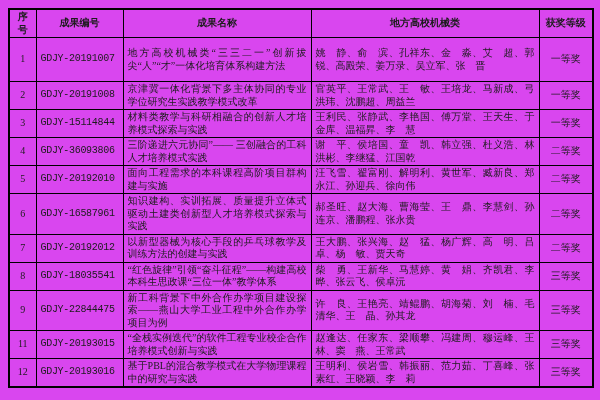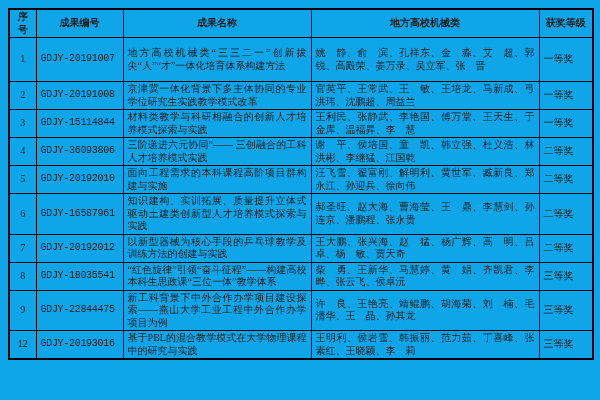--- a/index.html
+++ b/index.html
@@ -3,21 +3,21 @@
 <meta charset="utf-8">
 <style>
   * { box-sizing: border-box; }
   html, body { margin: 0; padding: 0; }
   body {
     width: 600px; height: 400px;
     background: #ffffff;
     font-family: "Liberation Serif", "DejaVu Serif", serif;
     color: #1c1c1c;
   }
-  .page { position: absolute; left: 0; top: 0; width: 600px; height: 400px; background: #0ea5e9; }
+  .page { position: absolute; left: 0; top: 0; width: 600px; height: 400px; background: #d946ef; }
   table.results {
     position: absolute; left: 8px; top: 8px; width: 584px;
     border-collapse: collapse; table-layout: fixed;
     border: 2px solid #000;
   }
   table.results th, table.results td {
     border: 1px solid #000;
     padding: 1px 4px;
     font-size: 10px;
     line-height: 12.5px;
@@ -35,21 +35,21 @@
   tbody tr.tall { height: 44px; }
   td.cell-no { text-align: center; }
   td.cell-code {
     font-family: "Liberation Mono", "DejaVu Sans Mono", monospace;
     font-size: 9.5px;
     letter-spacing: -0.3px;
     white-space: nowrap;
   }
   td.cell-title { text-align: justify; }
   td.cell-authors { text-align: justify; }
-  td.cell-award { }
+  td.cell-award { text-align: center; }
 </style>
 </head>
 <body>
 
 <div class="page">
   <table class="results">
     <colgroup>
       <col style="width:27px">
       <col style="width:87px">
       <col style="width:188px">
@@ -123,20 +123,27 @@
           <td class="cell-award">三等奖</td>
         </tr>
         <tr>
           <td class="cell-no">9</td>
           <td class="cell-code">GDJY-22844475</td>
           <td class="cell-title">新工科背景下中外合作办学项目建设探索——燕山大学工业工程中外合作办学项目为例</td>
           <td class="cell-authors">许　良、王艳亮、靖鲲鹏、胡海菊、刘　楠、毛清华、王　晶、孙其龙</td>
           <td class="cell-award">三等奖</td>
         </tr>
         <tr>
+          <td class="cell-no">11</td>
+          <td class="cell-code">GDJY-20193015</td>
+          <td class="cell-title">“全栈实例迭代”的软件工程专业校企合作培养模式创新与实践</td>
+          <td class="cell-authors">赵逢达、任家东、梁顺攀、冯建周、穆运峰、王　林、窦　燕、王常武</td>
+          <td class="cell-award">三等奖</td>
+        </tr>
+        <tr>
           <td class="cell-no">12</td>
           <td class="cell-code">GDJY-20193016</td>
           <td class="cell-title">基于PBL的混合教学模式在大学物理课程中的研究与实践</td>
           <td class="cell-authors">王明利、侯岩雪、韩振丽、范力茹、丁喜峰、张素红、王晓颖、李　莉</td>
           <td class="cell-award">三等奖</td>
         </tr>
       </tbody>
   </table>
 </div>
 

